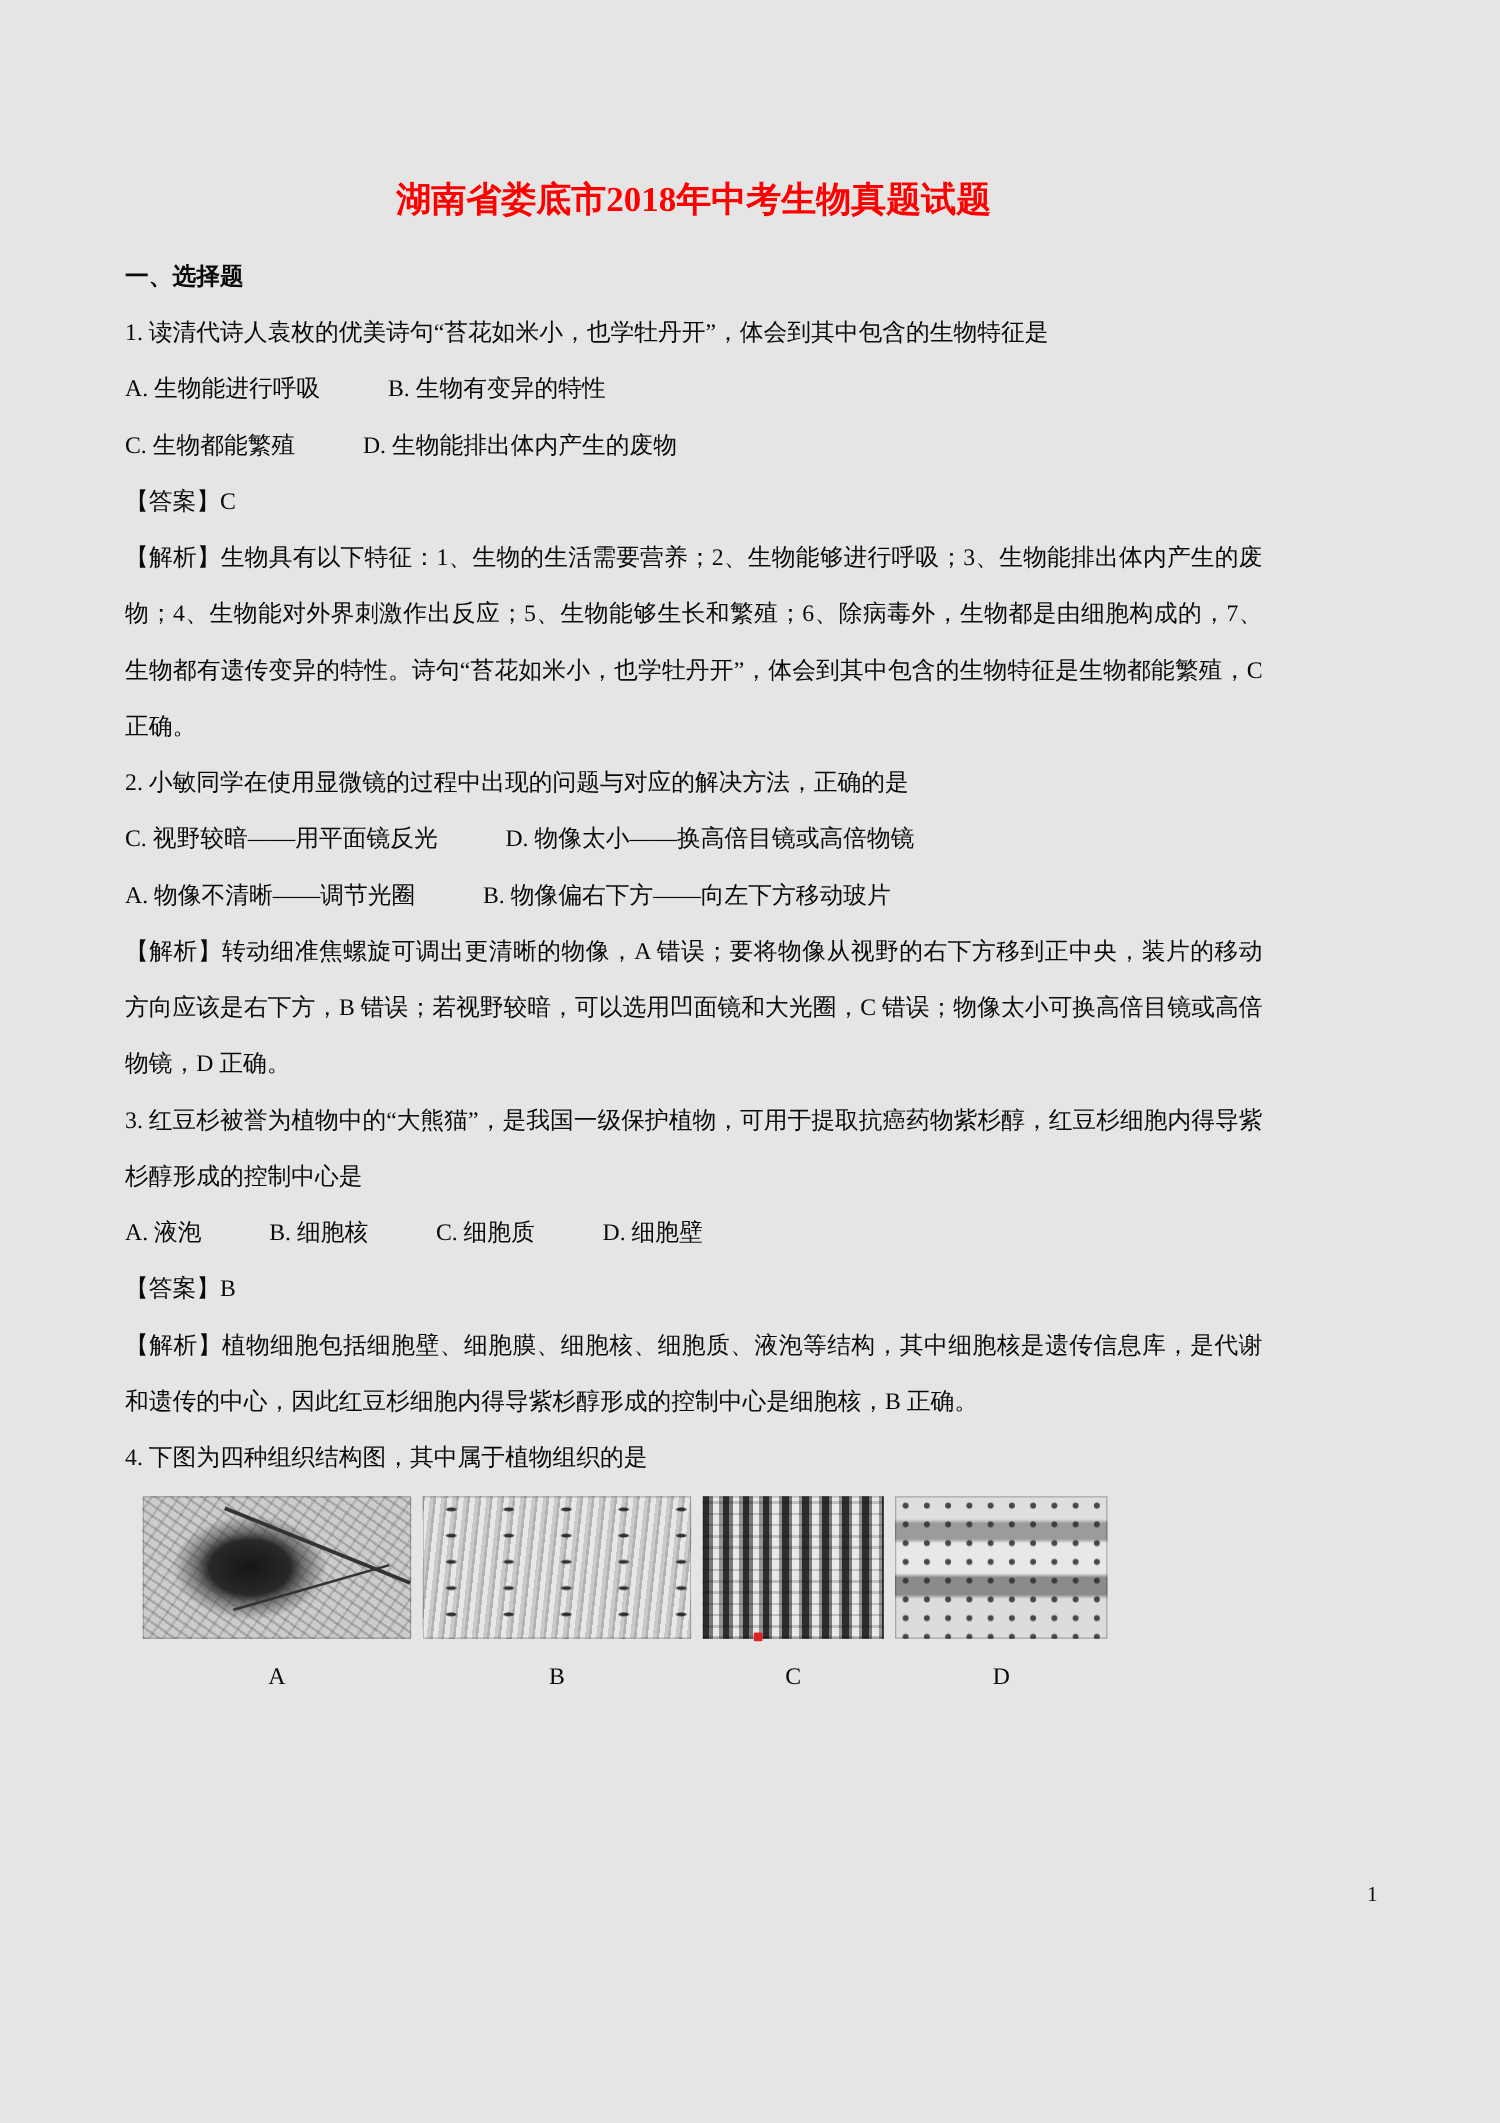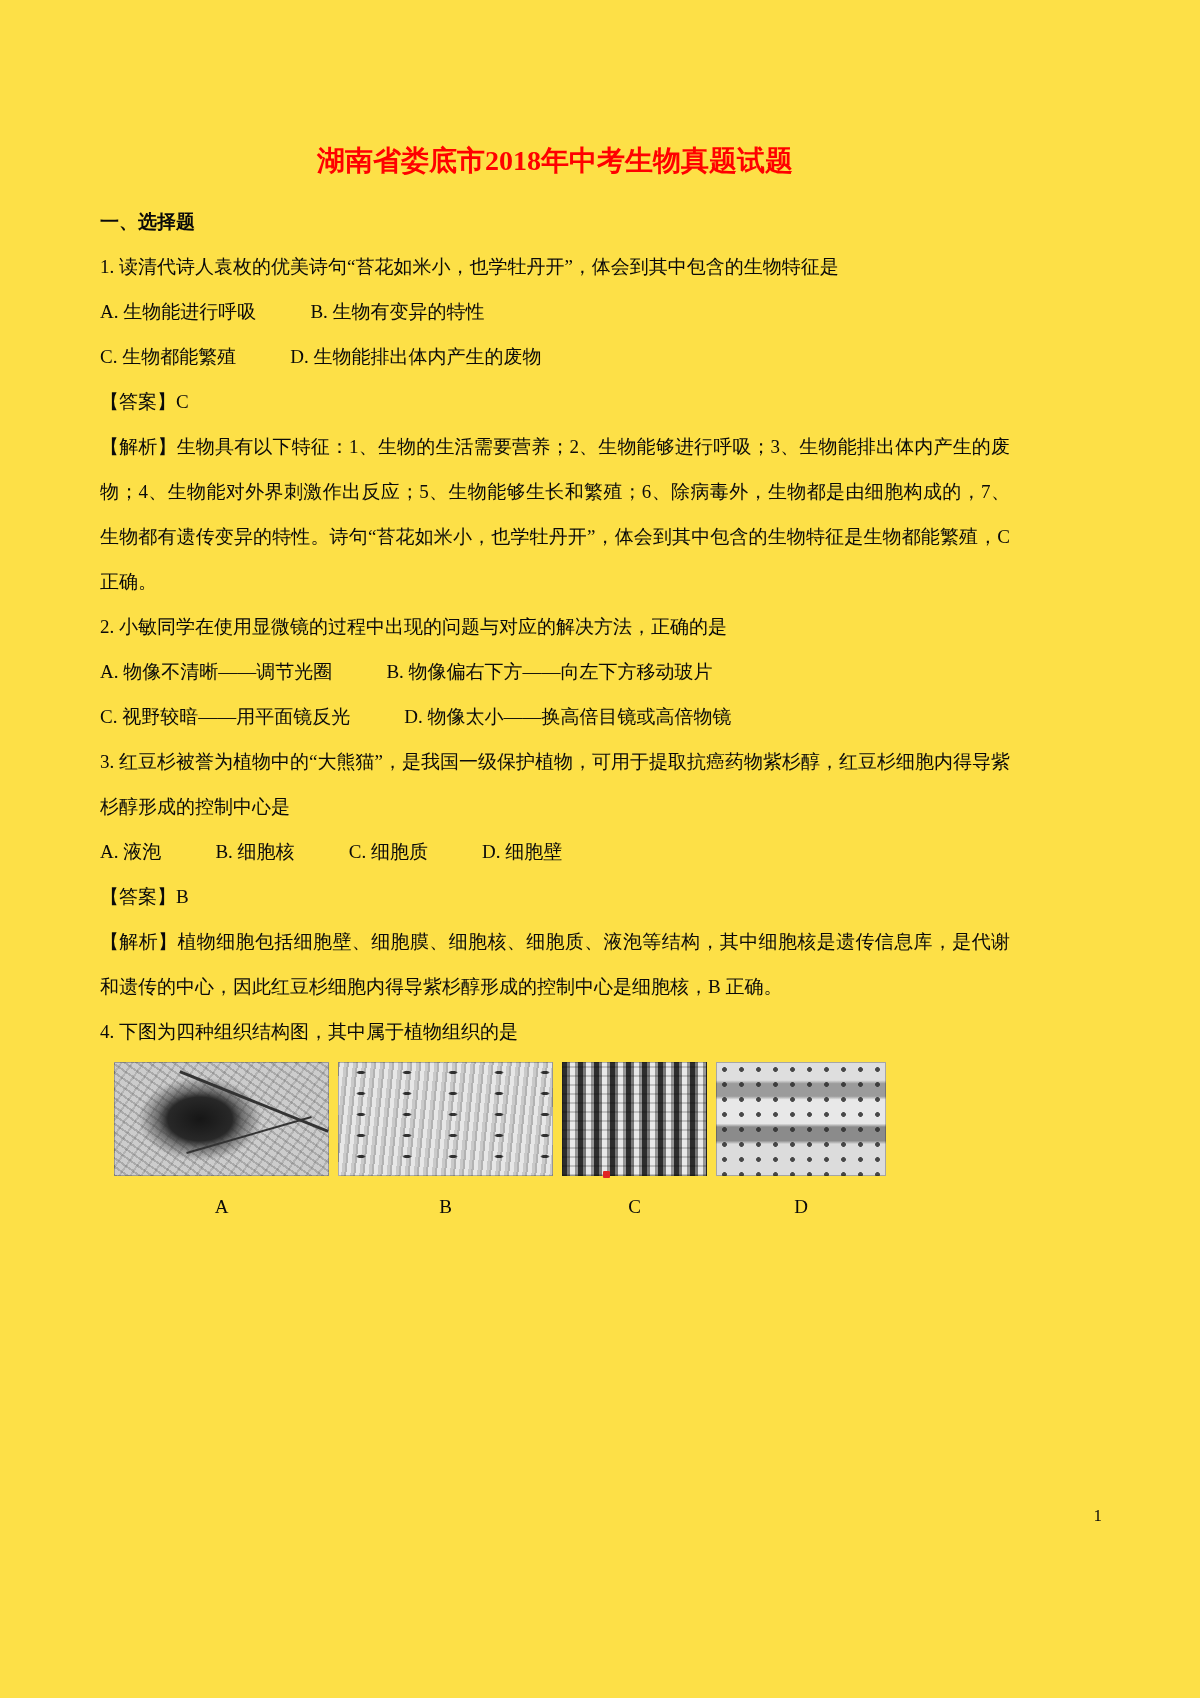--- a/index.html
+++ b/index.html
@@ -1,20 +1,20 @@
 <!DOCTYPE html>
 <html><head>
 <meta charset="utf-8">
 <style>
   * { box-sizing: border-box; }
   html, body { margin: 0; padding: 0; background: #ffffff; }
   .page {
     width: 1200px;
     height: 1698px;
-    background: #fde047;
+    background: #e5e5e5;
     position: relative;
     padding: 145px 190px 0 100px;
     font-family: "Liberation Serif", "DejaVu Serif", serif;
     font-size: 19px;
     color: #0a0a0a;
   }
   .title {
     text-align: center;
     color: #ff0000;
     font-weight: 700;
@@ -119,27 +119,28 @@
   </div>
   <div class="para opt-row">
     <span class="opt">C. 生物都能繁殖</span>
     <span class="opt">D. 生物能排出体内产生的废物</span>
   </div>
   <div class="para">【答案】C</div>
   <div class="para justify">【解析】生物具有以下特征：1、生物的生活需要营养；2、生物能够进行呼吸；3、生物能排出体内产生的废物；4、生物能对外界刺激作出反应；5、生物能够生长和繁殖；6、除病毒外，生物都是由细胞构成的，7、生物都有遗传变异的特性。诗句“苔花如米小，也学牡丹开”，体会到其中包含的生物特征是生物都能繁殖，C 正确。</div>
 
   <div class="para">2. 小敏同学在使用显微镜的过程中出现的问题与对应的解决方法，正确的是</div>
   <div class="para opt-row">
+    <span class="opt">C. 视野较暗——用平面镜反光</span>
+    <span class="opt">D. 物像太小——换高倍目镜或高倍物镜</span>
+  </div>
+  <div class="para opt-row">
     <span class="opt">A. 物像不清晰——调节光圈</span>
     <span class="opt">B. 物像偏右下方——向左下方移动玻片</span>
   </div>
-  <div class="para opt-row">
-    <span class="opt">C. 视野较暗——用平面镜反光</span>
-    <span class="opt">D. 物像太小——换高倍目镜或高倍物镜</span>
-  </div>
+  <div class="para justify">【解析】转动细准焦螺旋可调出更清晰的物像，A 错误；要将物像从视野的右下方移到正中央，装片的移动方向应该是右下方，B 错误；若视野较暗，可以选用凹面镜和大光圈，C 错误；物像太小可换高倍目镜或高倍物镜，D 正确。</div>
 
   <div class="para justify">3. 红豆杉被誉为植物中的“大熊猫”，是我国一级保护植物，可用于提取抗癌药物紫杉醇，红豆杉细胞内得导紫杉醇形成的控制中心是</div>
   <div class="para opt-row">
     <span class="opt">A. 液泡</span>
     <span class="opt">B. 细胞核</span>
     <span class="opt">C. 细胞质</span>
     <span class="opt">D. 细胞壁</span>
   </div>
   <div class="para">【答案】B</div>
   <div class="para justify">【解析】植物细胞包括细胞壁、细胞膜、细胞核、细胞质、液泡等结构，其中细胞核是遗传信息库，是代谢和遗传的中心，因此红豆杉细胞内得导紫杉醇形成的控制中心是细胞核，B 正确。</div>

